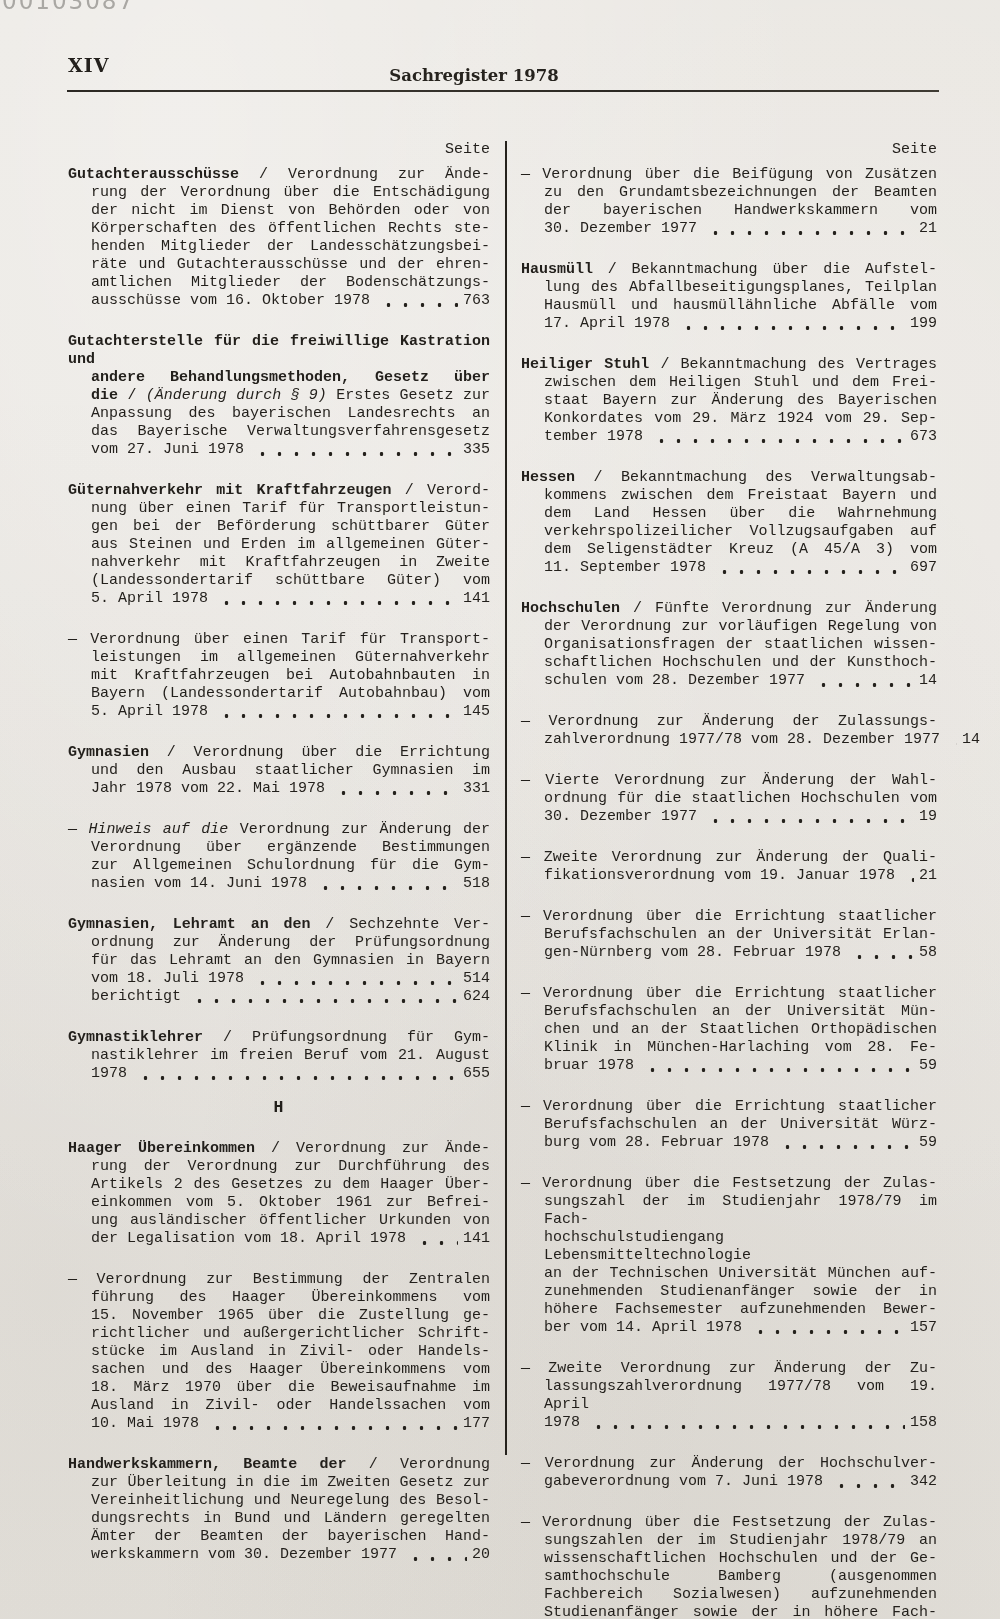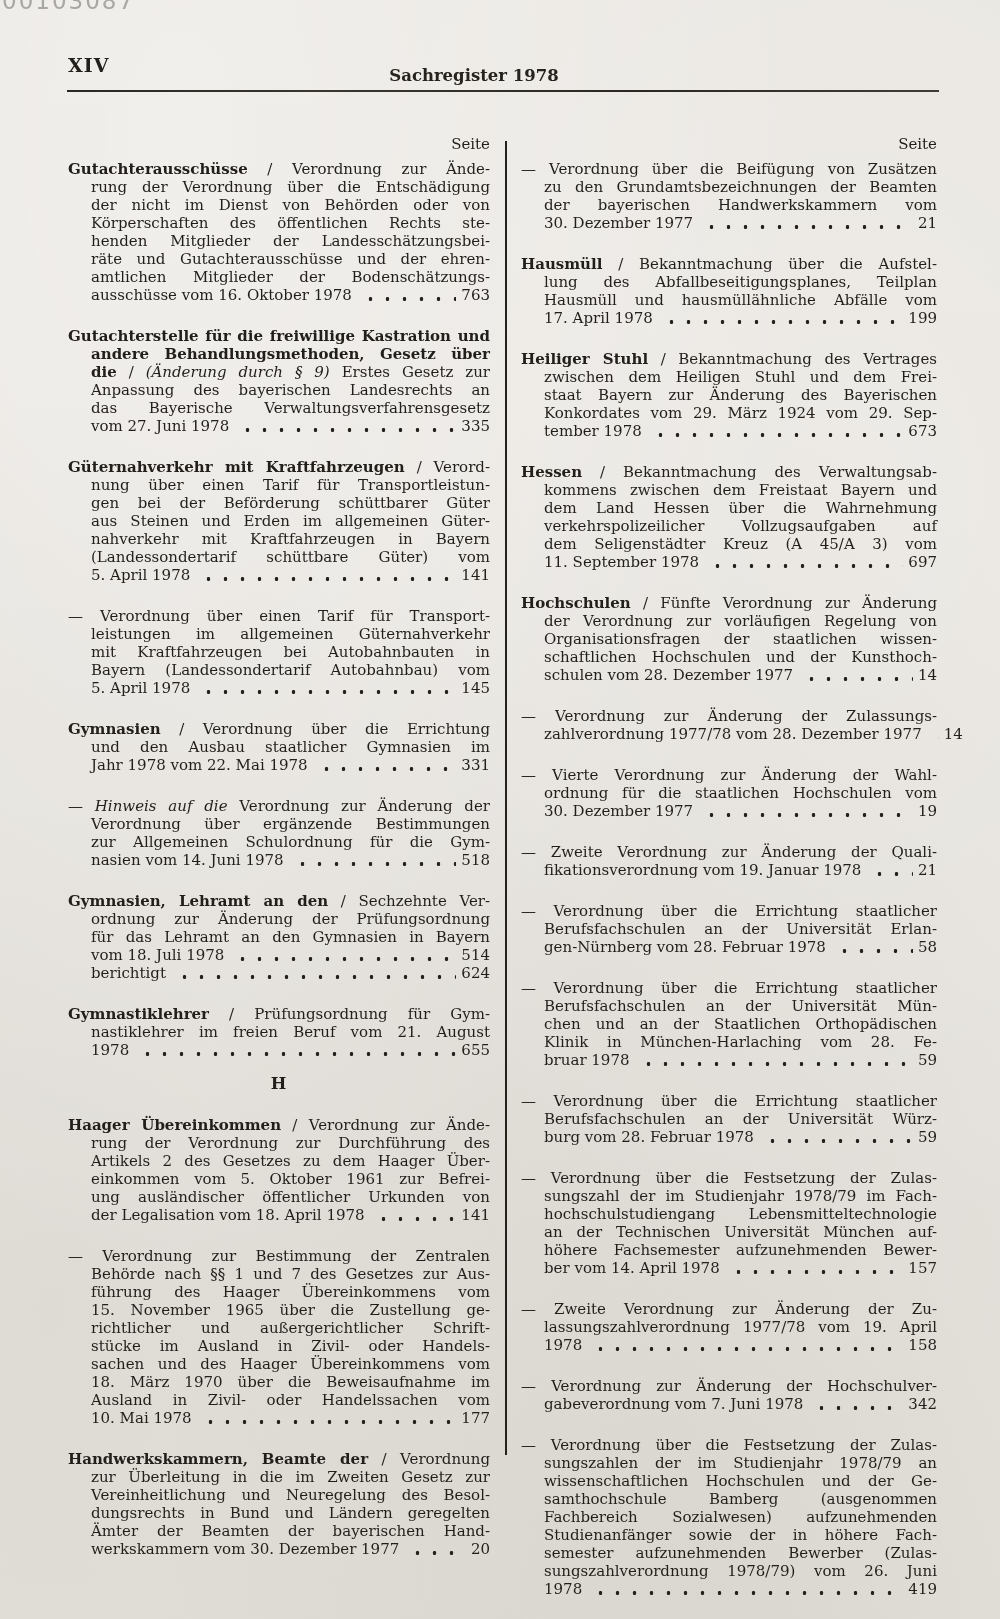--- a/index.html
+++ b/index.html
@@ -35,21 +35,21 @@
     text-align: center; font-size: 16.5px; font-weight: bold; color: #26231e;
   }
   .rule {
     position: absolute; left: 67px; width: 872px; top: 90px; height: 2px;
     background: linear-gradient(90deg, #2b2823, #3a362f 30%, #2b2823 65%, #403c34);
   }
   .divider {
     position: absolute; left: 505px; top: 141px; width: 2px; height: 1314px;
     background: #25221d;
   }
-  .col { position: absolute; top: 135px; font-size: 15px; line-height: 18px; }
+  .col { position: absolute; top: 141px; font-size: 15px; line-height: 18px; font-family: Liberation Mono, monospace; }
   .col-left  { left: 68px;  width: 422px; }
   .col-right { left: 521px; width: 416px; }
   .seite { text-align: right; margin-bottom: 7px; }
   .col-body > * + * { margin-top: 23px; }
   .entry { padding-left: 23px; }
   .line { text-align: justify; text-align-last: justify; }
   .line.first { margin-left: -23px; }
   .line.pageline {
     display: flex; align-items: baseline;
     text-align: center; text-align-last: auto;
@@ -108,21 +108,21 @@
             <span class="ltext"><span>vom 27. Juni 1978</span></span>
             <span class="leader"></span>
             <span class="pagenum">335</span>
           </div>
         </div>
         <div class="entry">
           <div class="line first"><span class="bold">Güternahverkehr mit Kraftfahrzeugen</span><span> / Verord-</span></div>
           <div class="line"><span>nung über einen Tarif für Transportleistun-</span></div>
           <div class="line"><span>gen bei der Beförderung schüttbarer Güter</span></div>
           <div class="line"><span>aus Steinen und Erden im allgemeinen Güter-</span></div>
-          <div class="line"><span>nahverkehr mit Kraftfahrzeugen in Bayern</span></div>
+          <div class="line"><span>nahverkehr mit Kraftfahrzeugen in Zweite</span></div>
           <div class="line"><span>(Landessondertarif schüttbare Güter) vom</span></div>
           <div class="line pageline">
             <span class="ltext"><span>5. April 1978</span></span>
             <span class="leader"></span>
             <span class="pagenum">141</span>
           </div>
         </div>
         <div class="entry">
           <div class="line first"><span>— Verordnung über einen Tarif für Transport-</span></div>
           <div class="line"><span>leistungen im allgemeinen Güternahverkehr</span></div>
@@ -185,21 +185,20 @@
           <div class="line"><span>einkommen vom 5. Oktober 1961 zur Befrei-</span></div>
           <div class="line"><span>ung ausländischer öffentlicher Urkunden von</span></div>
           <div class="line pageline">
             <span class="ltext"><span>der Legalisation vom 18. April 1978</span></span>
             <span class="leader"></span>
             <span class="pagenum">141</span>
           </div>
         </div>
         <div class="entry">
           <div class="line first"><span>— Verordnung zur Bestimmung der Zentralen</span></div>
-          <div class="line"><span>Behörde nach §§ 1 und 7 des Gesetzes zur Aus-</span></div>
           <div class="line"><span>führung des Haager Übereinkommens vom</span></div>
           <div class="line"><span>15. November 1965 über die Zustellung ge-</span></div>
           <div class="line"><span>richtlicher und außergerichtlicher Schrift-</span></div>
           <div class="line"><span>stücke im Ausland in Zivil- oder Handels-</span></div>
           <div class="line"><span>sachen und des Haager Übereinkommens vom</span></div>
           <div class="line"><span>18. März 1970 über die Beweisaufnahme im</span></div>
           <div class="line"><span>Ausland in Zivil- oder Handelssachen vom</span></div>
           <div class="line pageline">
             <span class="ltext"><span>10. Mai 1978</span></span>
             <span class="leader"></span>
@@ -330,20 +329,21 @@
             <span class="ltext"><span>burg vom 28. Februar 1978</span></span>
             <span class="leader"></span>
             <span class="pagenum">59</span>
           </div>
         </div>
         <div class="entry">
           <div class="line first"><span>— Verordnung über die Festsetzung der Zulas-</span></div>
           <div class="line"><span>sungszahl der im Studienjahr 1978/79 im Fach-</span></div>
           <div class="line"><span>hochschulstudiengang Lebensmitteltechnologie</span></div>
           <div class="line"><span>an der Technischen Universität München auf-</span></div>
+          <div class="line"><span>zunehmenden Studienanfänger sowie der in</span></div>
           <div class="line"><span>höhere Fachsemester aufzunehmenden Bewer-</span></div>
           <div class="line pageline">
             <span class="ltext"><span>ber vom 14. April 1978</span></span>
             <span class="leader"></span>
             <span class="pagenum">157</span>
           </div>
         </div>
         <div class="entry">
           <div class="line first"><span>— Zweite Verordnung zur Änderung der Zu-</span></div>
           <div class="line"><span>lassungszahlverordnung 1977/78 vom 19. April</span></div>

